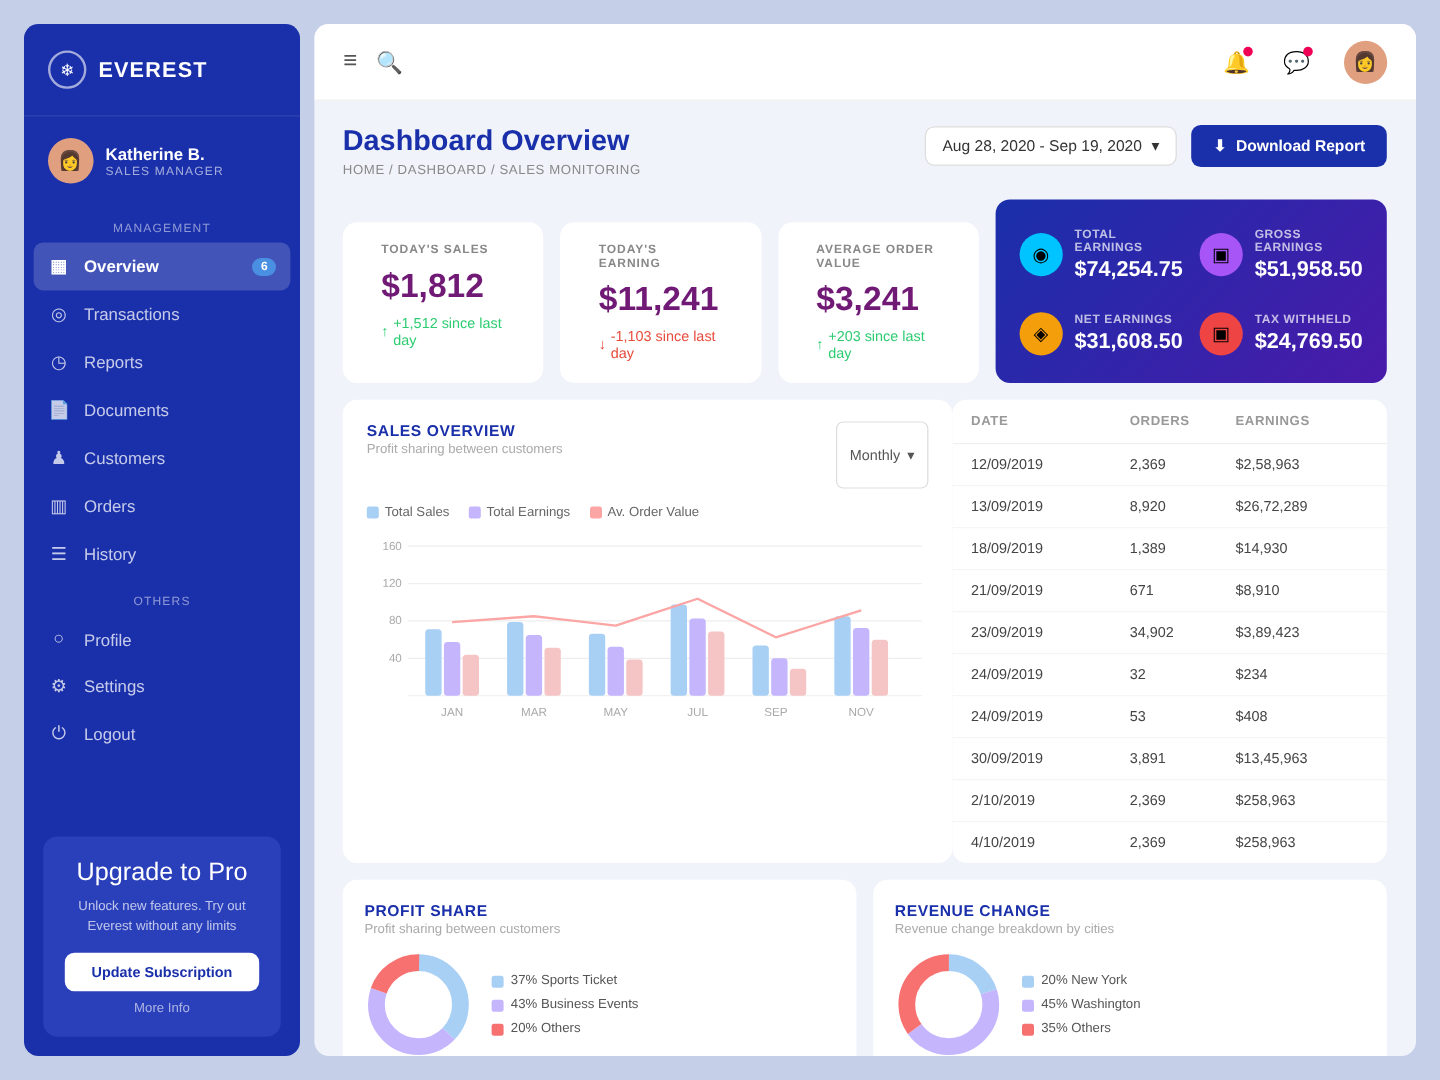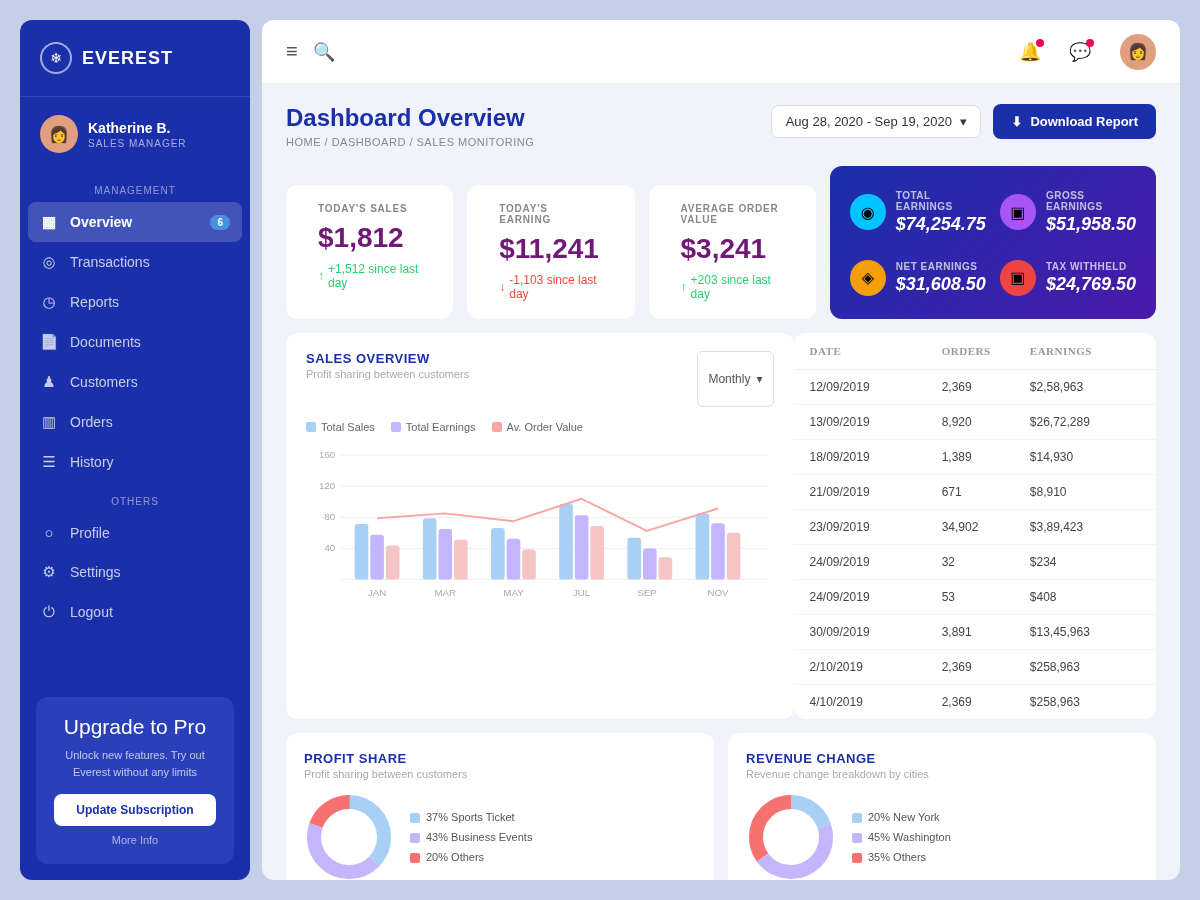--- a/index.html
+++ b/index.html
@@ -63,21 +63,21 @@
     .stat-change.down { color: #e74c3c; }
 
     .earnings-card { background: linear-gradient(135deg, #1a2faa, #4a1aaa); border-radius: 12px; padding: 18px 20px; display: grid; grid-template-columns: 1fr 1fr; gap: 14px; }
     .earn-item { display: flex; align-items: center; gap: 10px; }
     .earn-icon { width: 36px; height: 36px; border-radius: 50%; display: flex; align-items: center; justify-content: center; font-size: 16px; flex-shrink: 0; }
     .earn-icon.blue { background: #00c4ff; }
     .earn-icon.purple { background: #a855f7; }
     .earn-icon.yellow { background: #f59e0b; }
     .earn-icon.red { background: #ef4444; }
     .earn-label { font-size: 10px; color: rgba(255,255,255,0.7); letter-spacing: 0.5px; font-weight: 600; }
-    .earn-value { font-size: 18px; font-weight: 700; color: white; margin-top: 2px; font-style: italic; }
+    .earn-value { font-size: 18px; font-weight: 700; color: white; margin-top: 2px; }
 
     
     .middle-row { display: grid; grid-template-columns: 1.4fr 1fr; margin-bottom: 14px; }
 
     
     .chart-card { background: white; border-radius: 12px; padding: 18px 20px; }
     .chart-header { display: flex; align-items: flex-start; justify-content: space-between; margin-bottom: 14px; }
     .chart-title { font-size: 13px; font-weight: 700; color: #1a2faa; letter-spacing: 0.5px; }
     .chart-subtitle { font-size: 11px; color: #aaa; margin-top: 2px; }
     .chart-filter { border: 1px solid #ddd; border-radius: 6px; padding: 20px 10px; font-size: 12px; color: #555; cursor: pointer; display: flex; align-items: center; gap: 6px; }
@@ -85,21 +85,21 @@
     .chart-legend { display: flex; gap: 16px; margin-bottom: 10px; }
     .legend-item { display: flex; align-items: center; gap: 5px; font-size: 11px; color: #666; }
     .legend-dot { width: 10px; height: 10px; border-radius: 2px; }
 
     
     .chart-area { height: 170px; position: relative; }
 
     
     .table-card { background: white; border-radius: 12px; overflow: hidden; }
     .table-header-row { display: grid; grid-template-columns: 1.2fr 0.8fr 1fr; padding: 12px 16px; background: white; border-bottom: 1px solid #f0f0f0; }
-    .table-col-head { font-size: 11px; font-weight: 700; color: #999; letter-spacing: 0.5px; font-family: Liberation Serif, serif; }
+    .table-col-head { font-size: 11px; font-weight: 700; color: #999; letter-spacing: 0.5px; }
     .table-row-item { display: grid; grid-template-columns: 1.2fr 0.8fr 1fr; padding: 10px 16px; border-bottom: 1px solid #f5f5f5; }
     .table-row-item:last-child { border-bottom: none; }
     .table-cell { font-size: 12px; color: #444; }
 
     
     .donut-row { display: grid; grid-template-columns: 1fr 1fr; gap: 14px; margin-bottom: 14px; }
     .donut-card { background: white; border-radius: 12px; padding: 18px; display: flex; flex-direction: column; }
     .donut-content { display: flex; align-items: center; gap: 16px; margin-top: 12px; }
     .donut-svg { flex-shrink: 0; }
     .donut-legend { display: flex; flex-direction: column; gap: 8px; }

